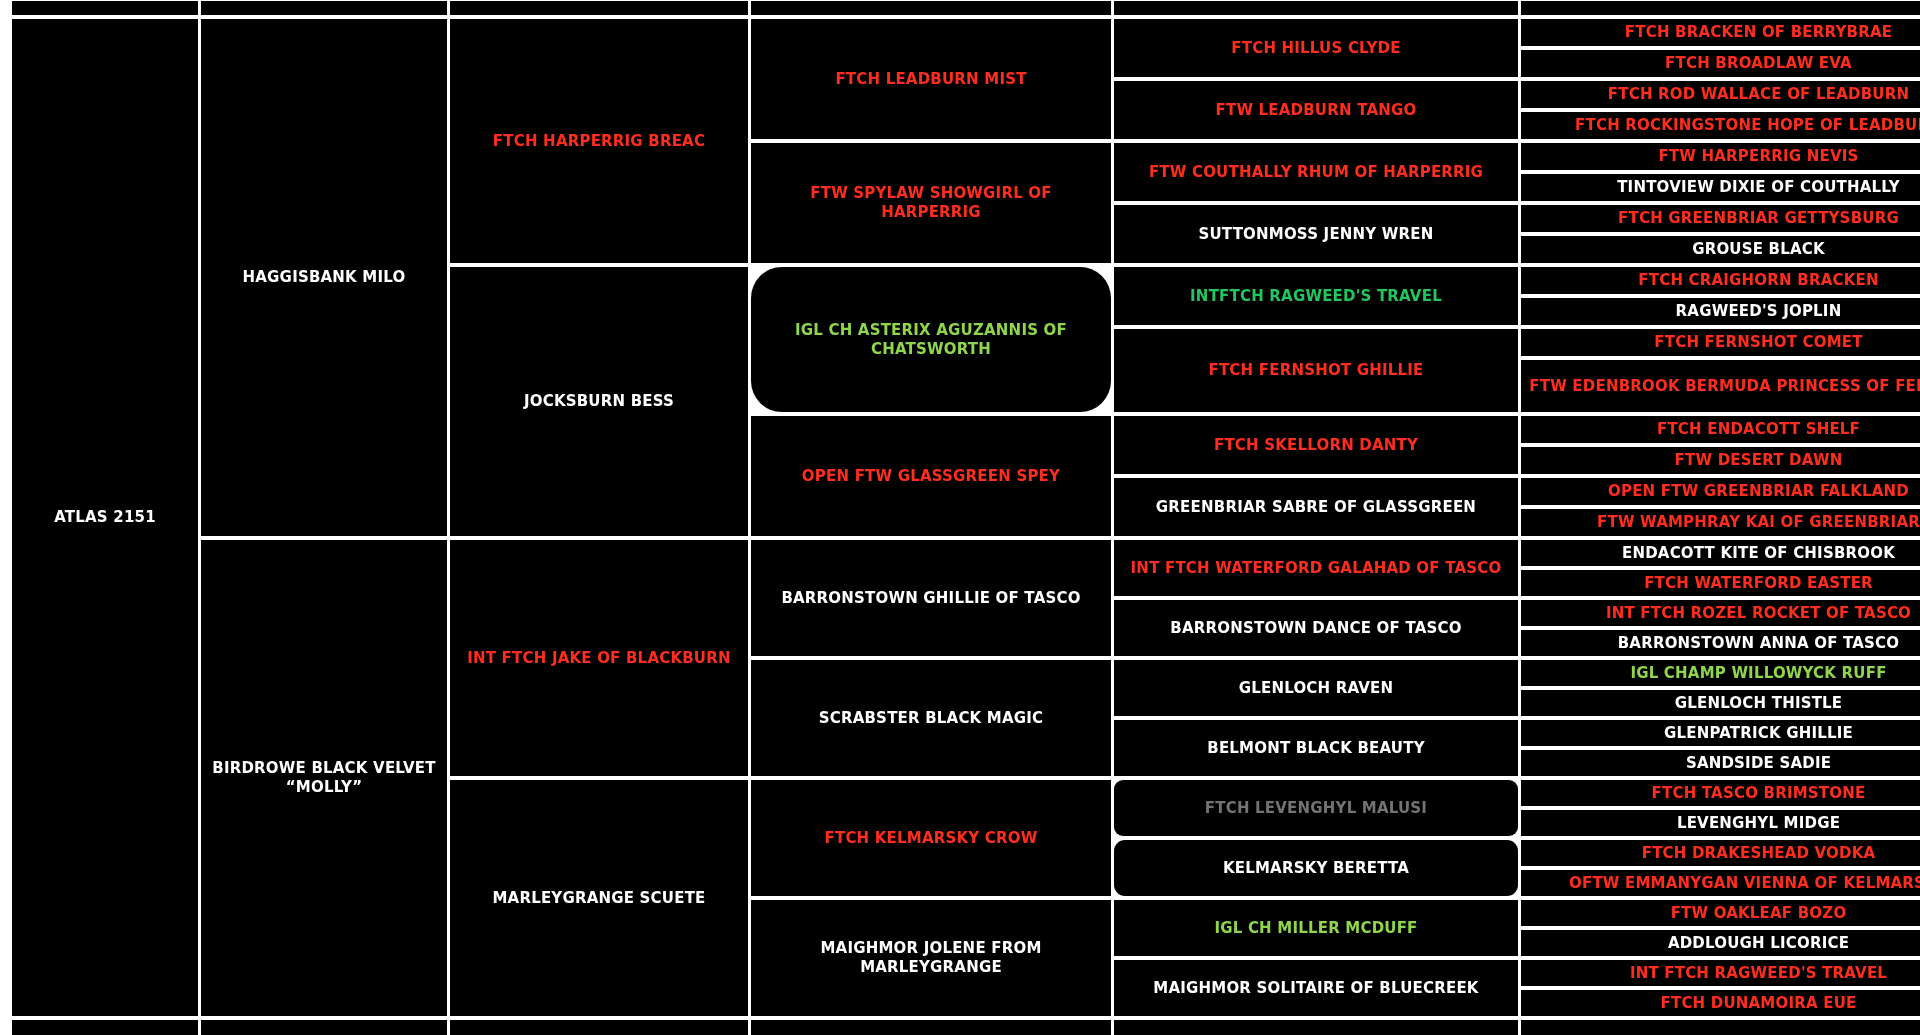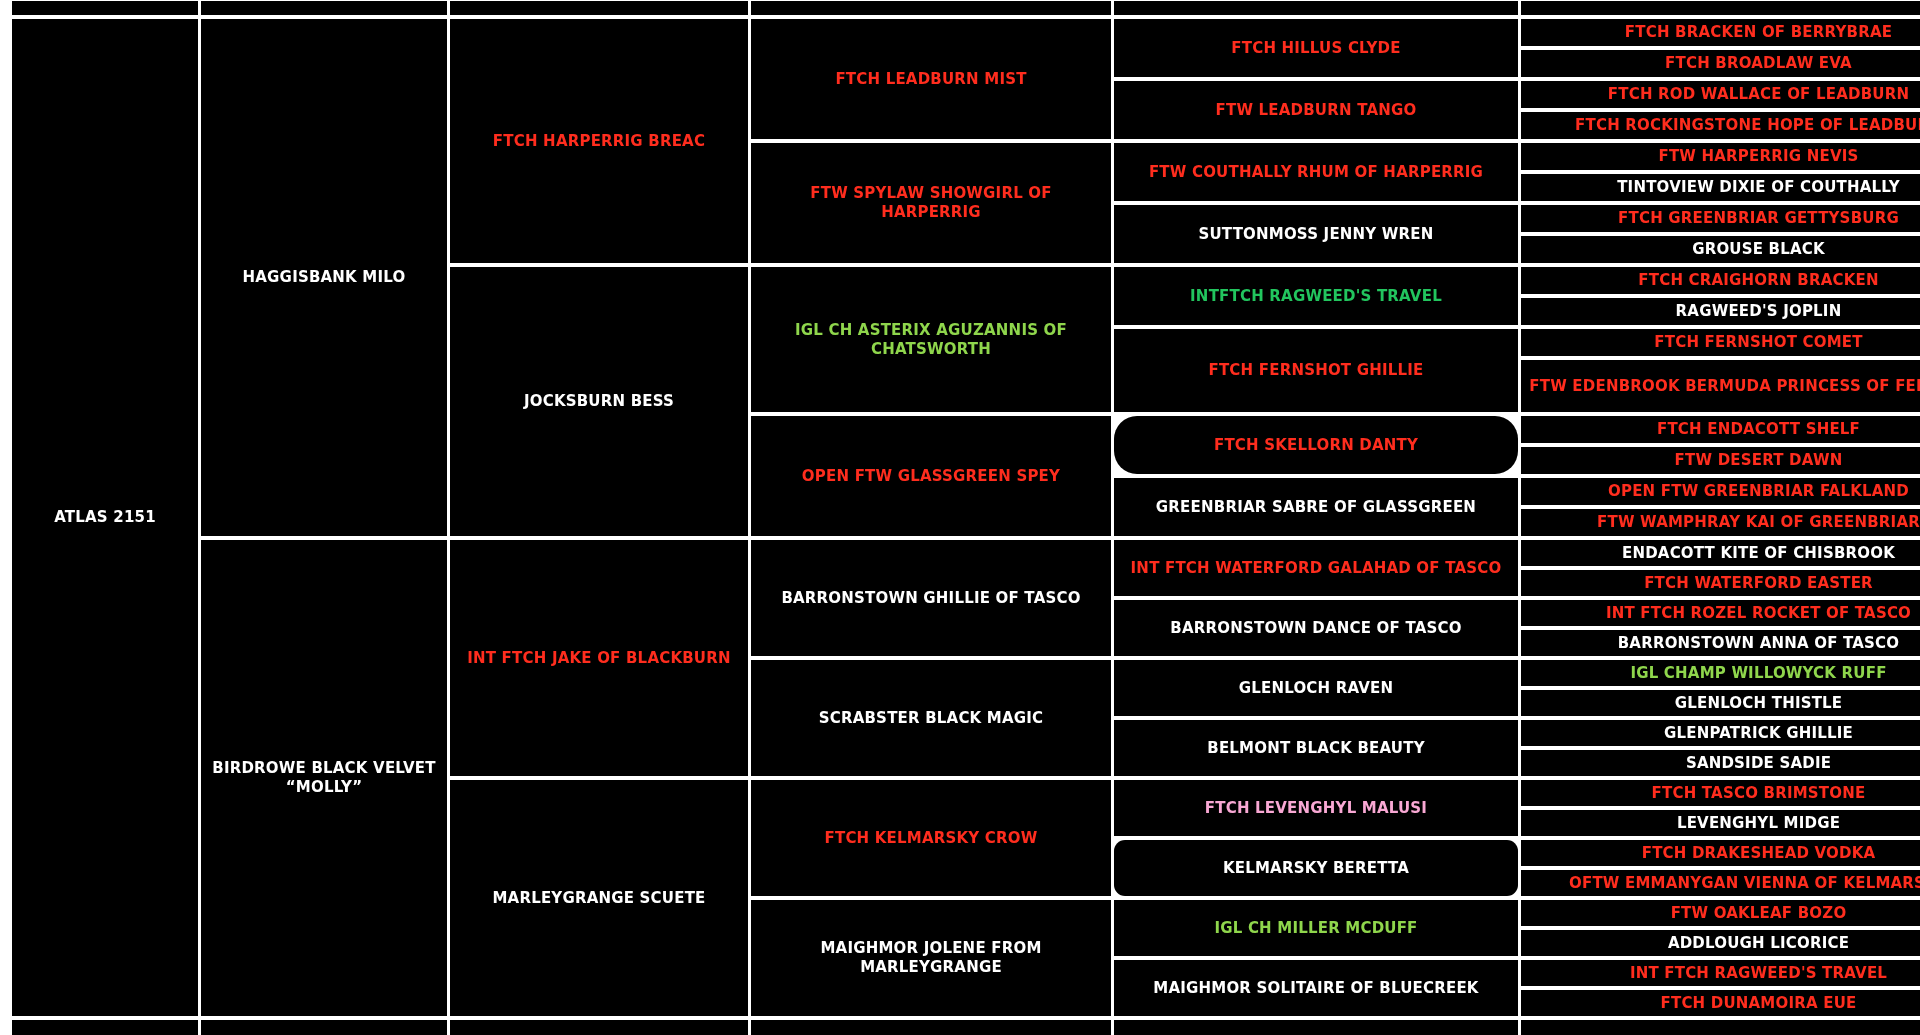--- a/index.html
+++ b/index.html
@@ -83,37 +83,37 @@
     <tr class="top">
       <td class="c5" rowspan="2" style="color: rgb(255, 255, 255);">SUTTONMOSS JENNY WREN</td>
       <td class="c6" style="color: rgb(255, 45, 30);">FTCH GREENBRIAR GETTYSBURG</td>
     </tr>
     <tr class="top">
       <td class="c6" style="color: rgb(255, 255, 255);">GROUSE BLACK</td>
     </tr>
 
     <tr class="top">
       <td class="c3" rowspan="8" style="color: rgb(255, 255, 255);">JOCKSBURN BESS</td>
-      <td class="c4" rowspan="4" style="color: rgb(143, 214, 76);">IGL CH ASTERIX AGUZANNIS OF CHATSWORTH</td>
+      <td class="c4" rowspan="4" style="color: rgb(143, 214, 76); border-radius: 31px;">IGL CH ASTERIX AGUZANNIS OF CHATSWORTH</td>
       <td class="c5" rowspan="2" style="color: #22c55e;">INTFTCH RAGWEED'S TRAVEL</td>
       <td class="c6" style="color: rgb(255, 45, 30);">FTCH CRAIGHORN BRACKEN</td>
     </tr>
     <tr class="top">
       <td class="c6" style="color: rgb(255, 255, 255);">RAGWEED'S JOPLIN</td>
     </tr>
     <tr class="top">
       <td class="c5" rowspan="2" style="color: rgb(255, 45, 30);">FTCH FERNSHOT GHILLIE</td>
       <td class="c6" style="color: rgb(255, 45, 30);">FTCH FERNSHOT COMET</td>
     </tr>
     <tr class="top dbl">
       <td class="c6" style="color: rgb(255, 45, 30);">FTW EDENBROOK BERMUDA PRINCESS OF FERNSHOT</td>
     </tr>
     <tr class="top">
       <td class="c4" rowspan="4" style="color: rgb(255, 45, 30);">OPEN FTW GLASSGREEN SPEY</td>
-      <td class="c5" rowspan="2" style="color: rgb(255, 45, 30); border-radius: 23px;">FTCH SKELLORN DANTY</td>
+      <td class="c5" rowspan="2" style="color: rgb(255, 45, 30);">FTCH SKELLORN DANTY</td>
       <td class="c6" style="color: rgb(255, 45, 30);">FTCH ENDACOTT SHELF</td>
     </tr>
     <tr class="top">
       <td class="c6" style="color: rgb(255, 45, 30);">FTW DESERT DAWN</td>
     </tr>
     <tr class="top">
       <td class="c5" rowspan="2" style="color: rgb(255, 255, 255);">GREENBRIAR SABRE OF GLASSGREEN</td>
       <td class="c6" style="color: rgb(255, 45, 30);">OPEN FTW GREENBRIAR FALKLAND</td>
     </tr>
     <tr class="top">
@@ -149,21 +149,21 @@
       <td class="c5" rowspan="2" style="color: rgb(255, 255, 255);">BELMONT BLACK BEAUTY</td>
       <td class="c6" style="color: rgb(255, 255, 255);">GLENPATRICK GHILLIE</td>
     </tr>
     <tr class="bot">
       <td class="c6" style="color: rgb(255, 255, 255);">SANDSIDE SADIE</td>
     </tr>
 
     <tr class="bot">
       <td class="c3" rowspan="8" style="color: rgb(255, 255, 255);">MARLEYGRANGE SCUETE</td>
       <td class="c4" rowspan="4" style="color: rgb(255, 45, 30);">FTCH KELMARSKY CROW</td>
-      <td class="c5" rowspan="2" style="color: #f9a8d4;">FTCH LEVENGHYL MALUSI</td>
+      <td class="c5" rowspan="2" style="color: #737373; border-radius: 9px;">FTCH LEVENGHYL MALUSI</td>
       <td class="c6" style="color: rgb(255, 45, 30);">FTCH TASCO BRIMSTONE</td>
     </tr>
     <tr class="bot">
       <td class="c6" style="color: rgb(255, 255, 255);">LEVENGHYL MIDGE</td>
     </tr>
     <tr class="bot">
       <td class="c5" rowspan="2" style="color: rgb(255, 255, 255); border-radius: 11px;">KELMARSKY BERETTA</td>
       <td class="c6" style="color: rgb(255, 45, 30);">FTCH DRAKESHEAD VODKA</td>
     </tr>
     <tr class="bot">

